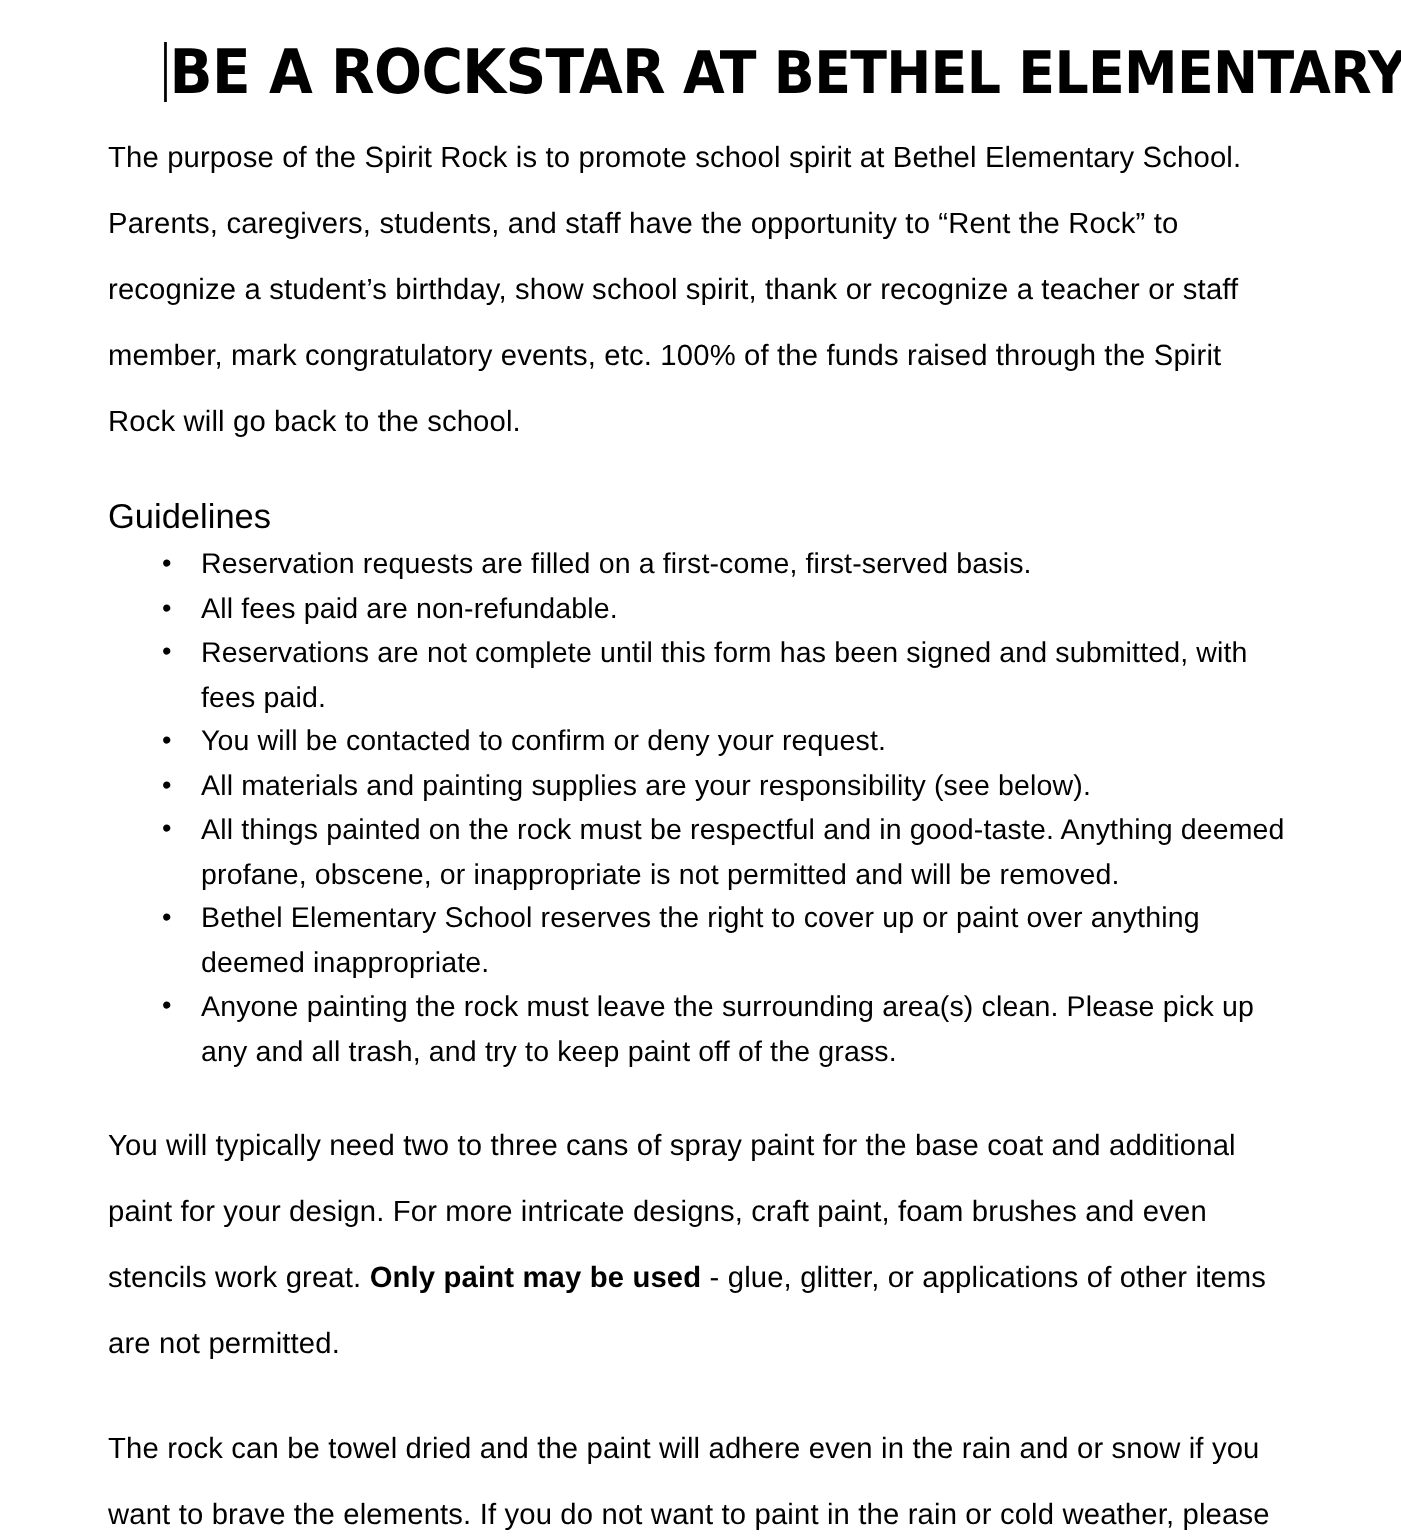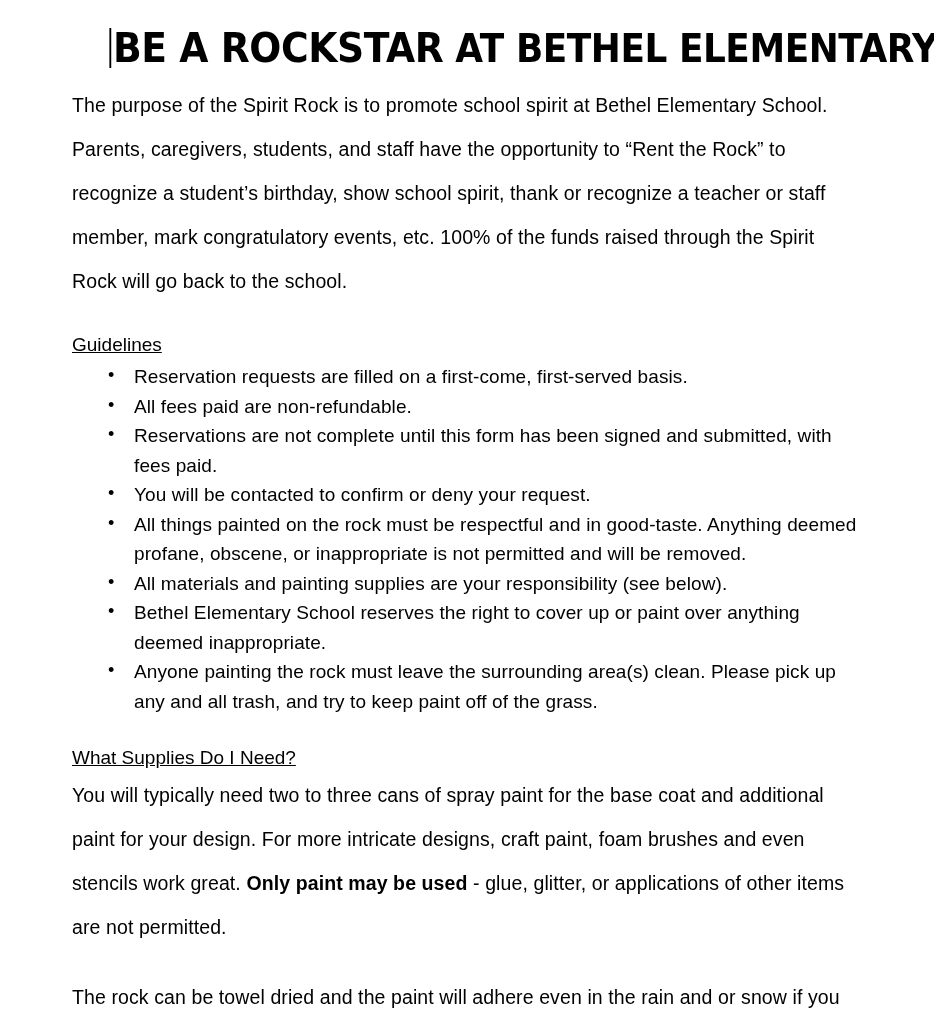--- a/index.html
+++ b/index.html
@@ -55,23 +55,22 @@
   .para {
     font-size: 19.5px;
     line-height: 44px;
     margin: 0 0 0 0;
     letter-spacing: 0.1px;
     max-width: 790px;
   }
   .spacer-sm { height: 26px; }
 
   .section-head {
-    font-size: 19px;
+    font-size: 23px;
     line-height: 31px;
-    text-decoration: underline;
     display: inline-block;
     margin: 0;
   }
 
   ul.guidelines {
     margin: 2px 0 0 0;
     padding: 0 0 0 62px;
     list-style: none;
     max-width: 800px;
   }
@@ -109,31 +108,28 @@
 
   <div>
     <span class="section-head">Guidelines</span>
   </div>
 
   <ul class="guidelines">
     <li>Reservation requests are filled on a first-come, first-served basis.</li>
     <li>All fees paid are non-refundable.</li>
     <li>Reservations are not complete until this form has been signed and submitted, with fees paid.</li>
     <li>You will be contacted to confirm or deny your request.</li>
+    <li>All materials and painting supplies are your responsibility (see below).</li>
     <li>All things painted on the rock must be respectful and in good-taste. Anything deemed profane, obscene, or inappropriate is not permitted and will be removed.</li>
-    <li>All materials and painting supplies are your responsibility (see below).</li>
     <li>Bethel Elementary School reserves the right to cover up or paint over anything deemed inappropriate.</li>
     <li>Anyone painting the rock must leave the surrounding area(s) clean. Please pick up any and all trash, and try to keep paint off of the grass.</li>
   </ul>
 
   <div class="spacer-sm"></div>
 
-  <div>
-    <span class="section-head">What Supplies Do I Need?</span>
-  </div>
 
   <p class="para"><span>You will typically need two to three cans of spray paint for the base coat and additional paint for your design. For more intricate designs, craft paint, foam brushes and even stencils work great.  </span><span class="bold">Only paint may be used</span><span> - glue, glitter, or applications of other items are not permitted.</span></p>
 
   <div class="spacer-sm"></div>
 
 
   <p class="para">The rock can be towel dried and the paint will adhere even in the rain and or snow if you want to brave the elements. If you do not want to paint in the rain or cold weather, please contact BES PTO for another available date.</p>
 
 </div>
 

